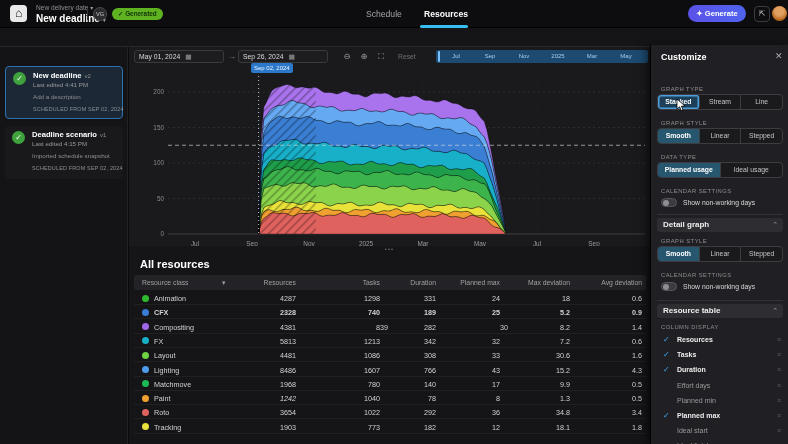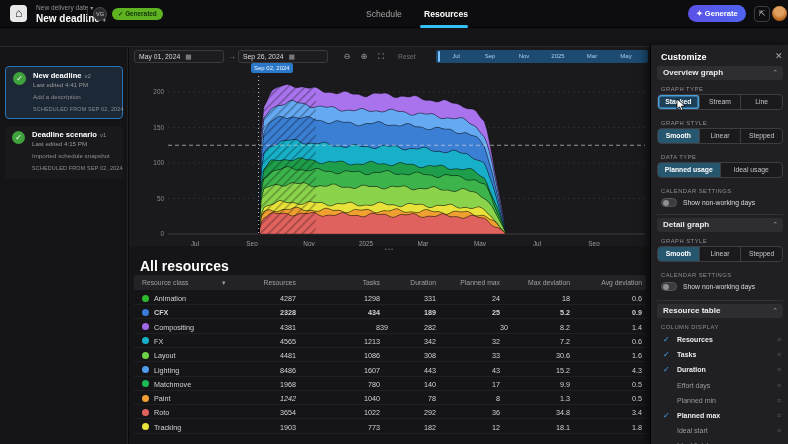--- a/index.html
+++ b/index.html
@@ -50,21 +50,21 @@
   .minimap .handle{position:absolute;left:2px;top:1px;width:2px;height:11px;background:#7cc1ff;border-radius:1px}
   .mm-label{position:absolute;top:3px;font-size:6px;color:#a9cdec;transform:translateX(-50%)}
   
   .chart-area{position:absolute;left:168px;top:70px;width:477px;height:170px}
   .ylab{position:absolute;width:26px;text-align:right;font-size:6.4px;color:#8a8a8a}
   .xlab{position:absolute;top:240px;width:26px;text-align:center;font-size:6.4px;color:#9a9a9a;transform:translateX(-13px)}
   .date-badge{position:absolute;left:251px;top:63px;height:10px;padding:0 3px;background:#2b77c9;border-radius:2px;color:#eaf4ff;font-size:6px;line-height:10px}
   .splitter{position:absolute;left:129px;top:246px;width:521px;height:7px;background:#151517;text-align:center;color:#6a6a6e;font-size:6px;line-height:6px;letter-spacing:1px}
   
   .table-bg{position:absolute;left:129px;top:252px;width:521px;height:192px;background:#151518}
-  .tbl-title{position:absolute;left:140px;top:258px;font-size:14px;font-weight:bold;color:#fff}
+  .tbl-title{position:absolute;left:140px;top:258px;font-size:11px;font-weight:bold;color:#fff}
   .tbl-head{position:absolute;left:134px;top:275px;width:512px;height:15px;background:#232327;border-radius:2px}
   .th{position:absolute;top:4px;font-size:6.8px;color:#a0a0a0;white-space:nowrap}
   .tr{position:absolute;left:134px;width:512px;height:14px;border-bottom:1px solid rgba(255,255,255,.05)}
   .dot{position:absolute;left:8px;top:3.5px;width:7px;height:7px;border-radius:50%}
   .td{position:absolute;top:3px;font-size:7.2px;color:#d2d2d2;white-space:nowrap}
   .num{text-align:right;transform:translateX(-100%)}
   
   .panel{position:absolute;left:650px;top:45px;width:138px;height:399px;background:#202024;border-left:1px solid #000;box-shadow:-4px 0 8px rgba(0,0,0,.5)}
   .panel-title{position:absolute;left:10px;top:7px;font-size:9px;font-weight:bold;color:#fff}
   .close{position:absolute;left:124px;top:6px;color:#aaa;font-size:9px}
@@ -239,40 +239,40 @@
       <div class="td num" style="left: 246px;">1298</div>
       <div class="td num" style="left: 302px;">331</div>
       <div class="td num" style="left: 366px;">24</div>
       <div class="td num" style="left: 436px;">18</div>
       <div class="td num" style="left: 508px;">0.6</div>
     </div>
     <div class="tr" style="top: 305px; font-weight: bold;">
       <div class="dot" style="background: rgb(58, 123, 213);"></div>
       <div class="td" style="left: 20px;">CFX</div>
       <div class="td num" style="left: 162px;">2328</div>
-      <div class="td num" style="left: 246px;">434</div>
+      <div class="td num" style="left: 246px;">740</div>
       <div class="td num" style="left: 302px;">189</div>
       <div class="td num" style="left: 366px;">25</div>
       <div class="td num" style="left: 436px;">5.2</div>
       <div class="td num" style="left: 508px;">0.9</div>
     </div>
     <div class="tr" style="top: 319.6px;">
       <div class="dot" style="background: rgb(161, 102, 232);"></div>
       <div class="td" style="left: 20px;">Compositing</div>
       <div class="td num" style="left: 162px;">4381</div>
       <div class="td num" style="left: 246px; margin-left: 8px;">839</div>
       <div class="td num" style="left: 302px;">282</div>
       <div class="td num" style="left: 366px; margin-left: 8px;">30</div>
       <div class="td num" style="left: 436px;">8.2</div>
       <div class="td num" style="left: 508px;">1.4</div>
     </div>
     <div class="tr" style="top: 333.9px;">
       <div class="dot" style="background: rgb(24, 176, 200);"></div>
       <div class="td" style="left: 20px;">FX</div>
-      <div class="td num" style="left: 162px;">4565</div>
+      <div class="td num" style="left: 162px;">5813</div>
       <div class="td num" style="left: 246px;">1213</div>
       <div class="td num" style="left: 302px;">342</div>
       <div class="td num" style="left: 366px;">32</div>
       <div class="td num" style="left: 436px;">7.2</div>
       <div class="td num" style="left: 508px;">0.6</div>
     </div>
     <div class="tr" style="top: 348.2px;">
       <div class="dot" style="background: rgb(111, 209, 67);"></div>
       <div class="td" style="left: 20px;">Layout</div>
       <div class="td num" style="left: 162px;">4481</div>
@@ -280,21 +280,21 @@
       <div class="td num" style="left: 302px;">308</div>
       <div class="td num" style="left: 366px;">33</div>
       <div class="td num" style="left: 436px;">30.6</div>
       <div class="td num" style="left: 508px;">1.6</div>
     </div>
     <div class="tr" style="top: 362.5px;">
       <div class="dot" style="background: rgb(79, 155, 238);"></div>
       <div class="td" style="left: 20px;">Lighting</div>
       <div class="td num" style="left: 162px;">8486</div>
       <div class="td num" style="left: 246px;">1607</div>
-      <div class="td num" style="left: 302px;">443</div>
+      <div class="td num" style="left: 302px;">766</div>
       <div class="td num" style="left: 366px;">43</div>
       <div class="td num" style="left: 436px;">15.2</div>
       <div class="td num" style="left: 508px;">4.3</div>
     </div>
     <div class="tr" style="top: 376.8px;">
       <div class="dot" style="background: rgb(29, 185, 84);"></div>
       <div class="td" style="left: 20px;">Matchmove</div>
       <div class="td num" style="left: 162px;">1968</div>
       <div class="td num" style="left: 246px;">780</div>
       <div class="td num" style="left: 302px;">140</div>
@@ -331,21 +331,20 @@
       <div class="td num" style="left: 366px;">12</div>
       <div class="td num" style="left: 436px;">18.1</div>
       <div class="td num" style="left: 508px;">1.8</div>
     </div>
   </div>
 
 <aside class="panel">
   <div class="panel-title">Customize</div>
   <div class="close">✕</div>
 
-  <div class="secbar" style="top:21px"><span>Overview graph</span><span class="chev">⌃</span></div>
   <div class="plabel" style="top:41px">GRAPH TYPE</div>
   <div class="seg" style="top:49px" id="seg-ov-type">
       <div class="opt sel-outline">Stacked</div>
       <div class="opt">Stream</div>
       <div class="opt">Line</div>
     </div>
   <div class="plabel" style="top:75px">GRAPH STYLE</div>
   <div class="seg" style="top:83px" id="seg-ov-style">
       <div class="opt sel-fill">Smooth</div>
       <div class="opt">Linear</div>

